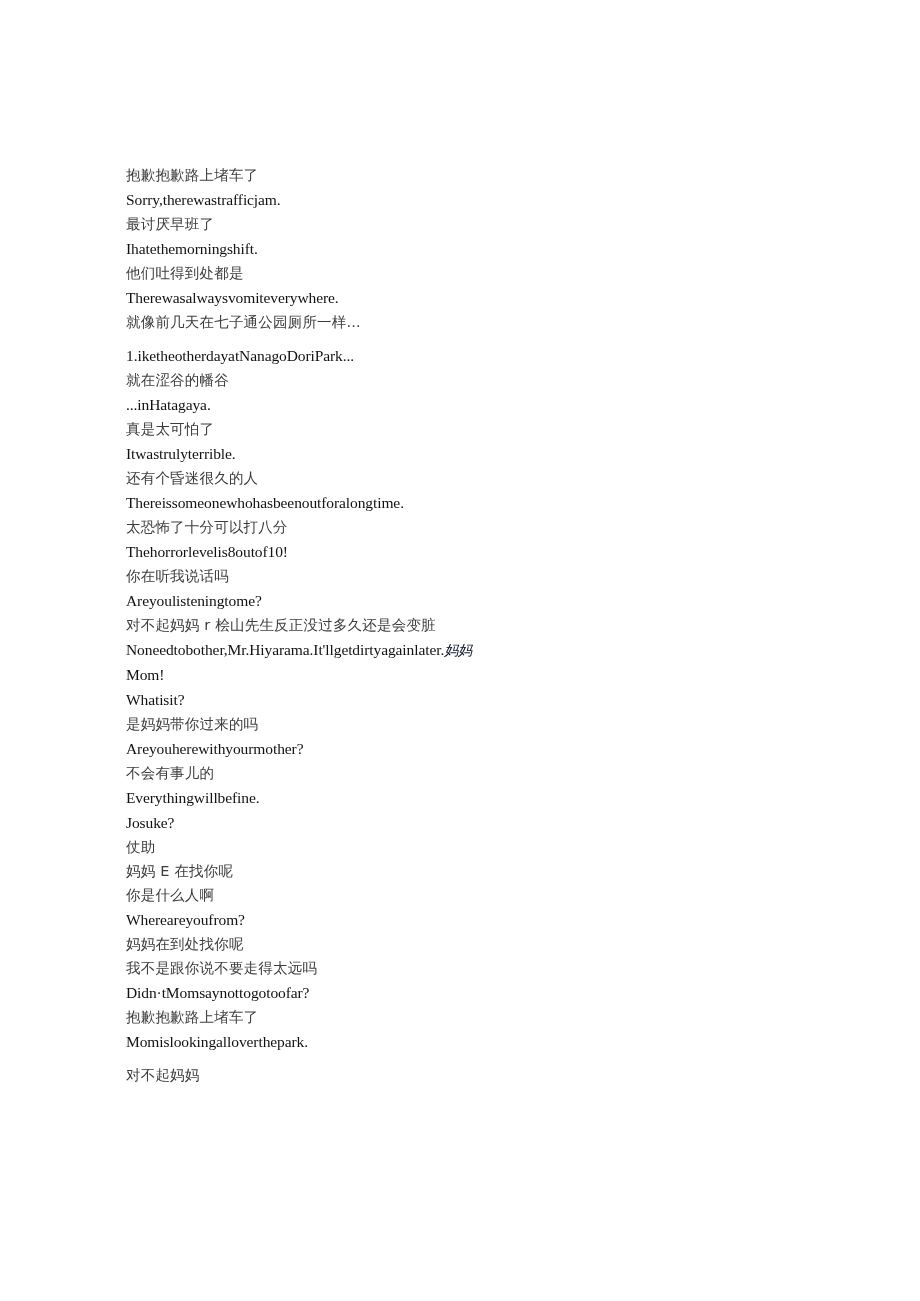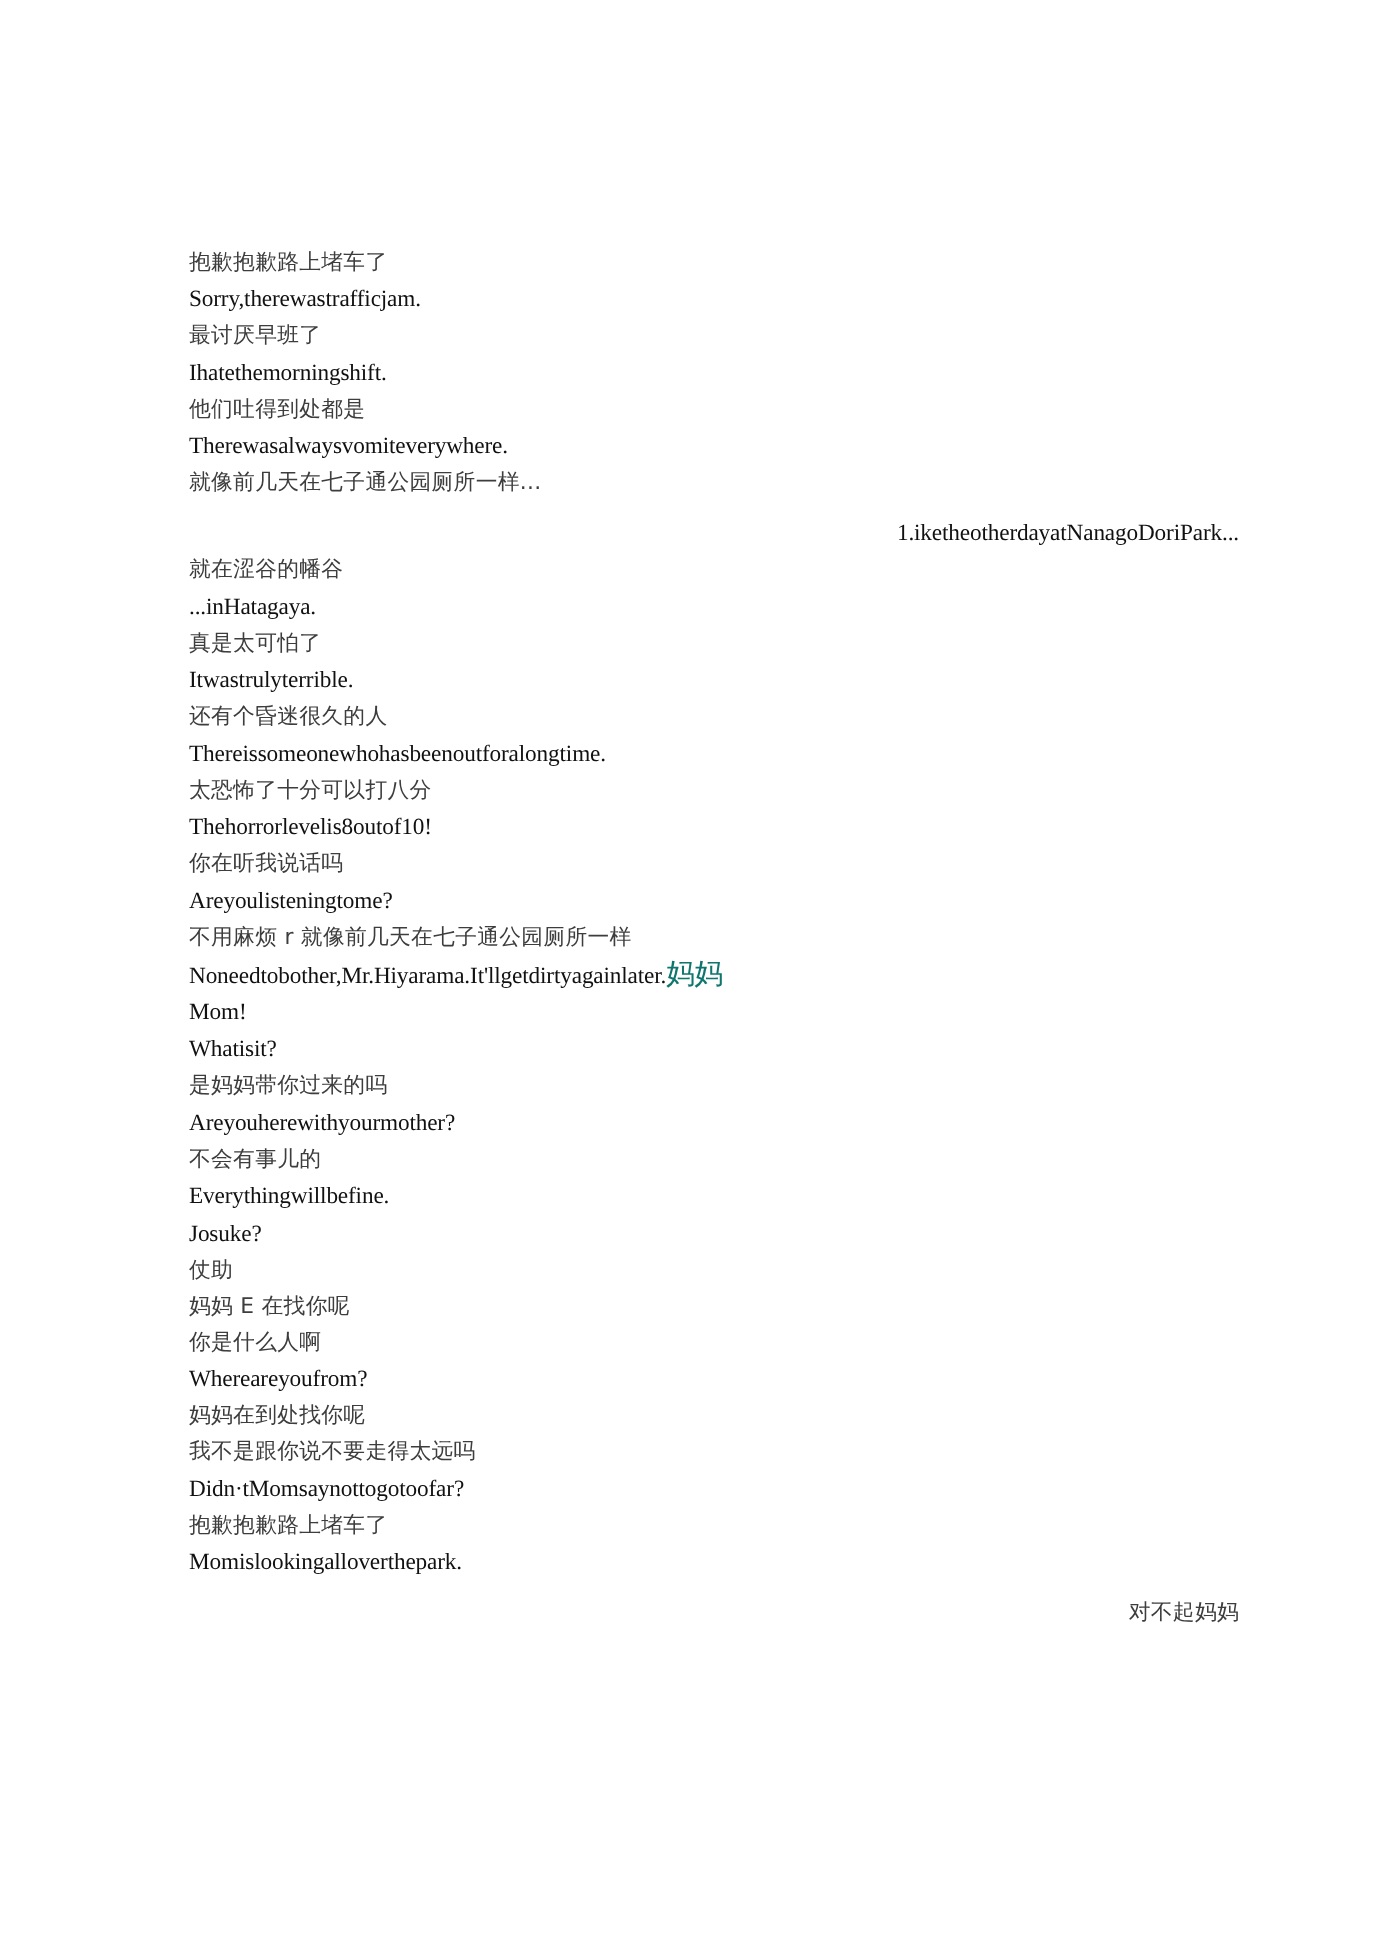--- a/index.html
+++ b/index.html
@@ -57,28 +57,28 @@
     font-size: 15.5px;
     color: #111111;
     height: 25px;
     line-height: 25px;
     letter-spacing: -0.1px;
   }
 
   
   .line.en .cjk-tail {
     font-family: "DejaVu Sans", "Liberation Sans", sans-serif;
-    font-size: 19px;
-    color: #0f766e;
+    font-size: 14px;
+    color: #0f172a;
+    font-style: italic;
   }
 
   
   .line.gap-before {
     margin-top: 9px;
-    text-align: right;
   }
   .line.gap-after {
     margin-bottom: 3px;
   }
 </style>
 </head>
 <body>
 
 <div class="page">
   <div class="transcript" id="transcript">
@@ -93,21 +93,21 @@
       <div class="line zh"><span>就在涩谷的幡谷</span></div>
       <div class="line en"><span>...inHatagaya.</span></div>
       <div class="line zh"><span>真是太可怕了</span></div>
       <div class="line en"><span>Itwastrulyterrible.</span></div>
       <div class="line zh"><span>还有个昏迷很久的人</span></div>
       <div class="line en"><span>Thereissomeonewhohasbeenoutforalongtime.</span></div>
       <div class="line zh"><span>太恐怖了十分可以打八分</span></div>
       <div class="line en"><span>Thehorrorlevelis8outof10!</span></div>
       <div class="line zh"><span>你在听我说话吗</span></div>
       <div class="line en"><span>Areyoulisteningtome?</span></div>
-      <div class="line zh"><span>不用麻烦 r 就像前几天在七子通公园厕所一样</span></div>
+      <div class="line zh"><span>对不起妈妈 r 桧山先生反正没过多久还是会变脏</span></div>
       <div class="line en"><span>Noneedtobother,Mr.Hiyarama.It'llgetdirtyagainlater.</span><span class="cjk-tail">妈妈</span></div>
       <div class="line en"><span>Mom!</span></div>
       <div class="line en"><span>Whatisit?</span></div>
       <div class="line zh"><span>是妈妈带你过来的吗</span></div>
       <div class="line en"><span>Areyouherewithyourmother?</span></div>
       <div class="line zh"><span>不会有事儿的</span></div>
       <div class="line en"><span>Everythingwillbefine.</span></div>
       <div class="line en"><span>Josuke?</span></div>
       <div class="line zh"><span>仗助</span></div>
       <div class="line zh"><span>妈妈 E 在找你呢</span></div>

